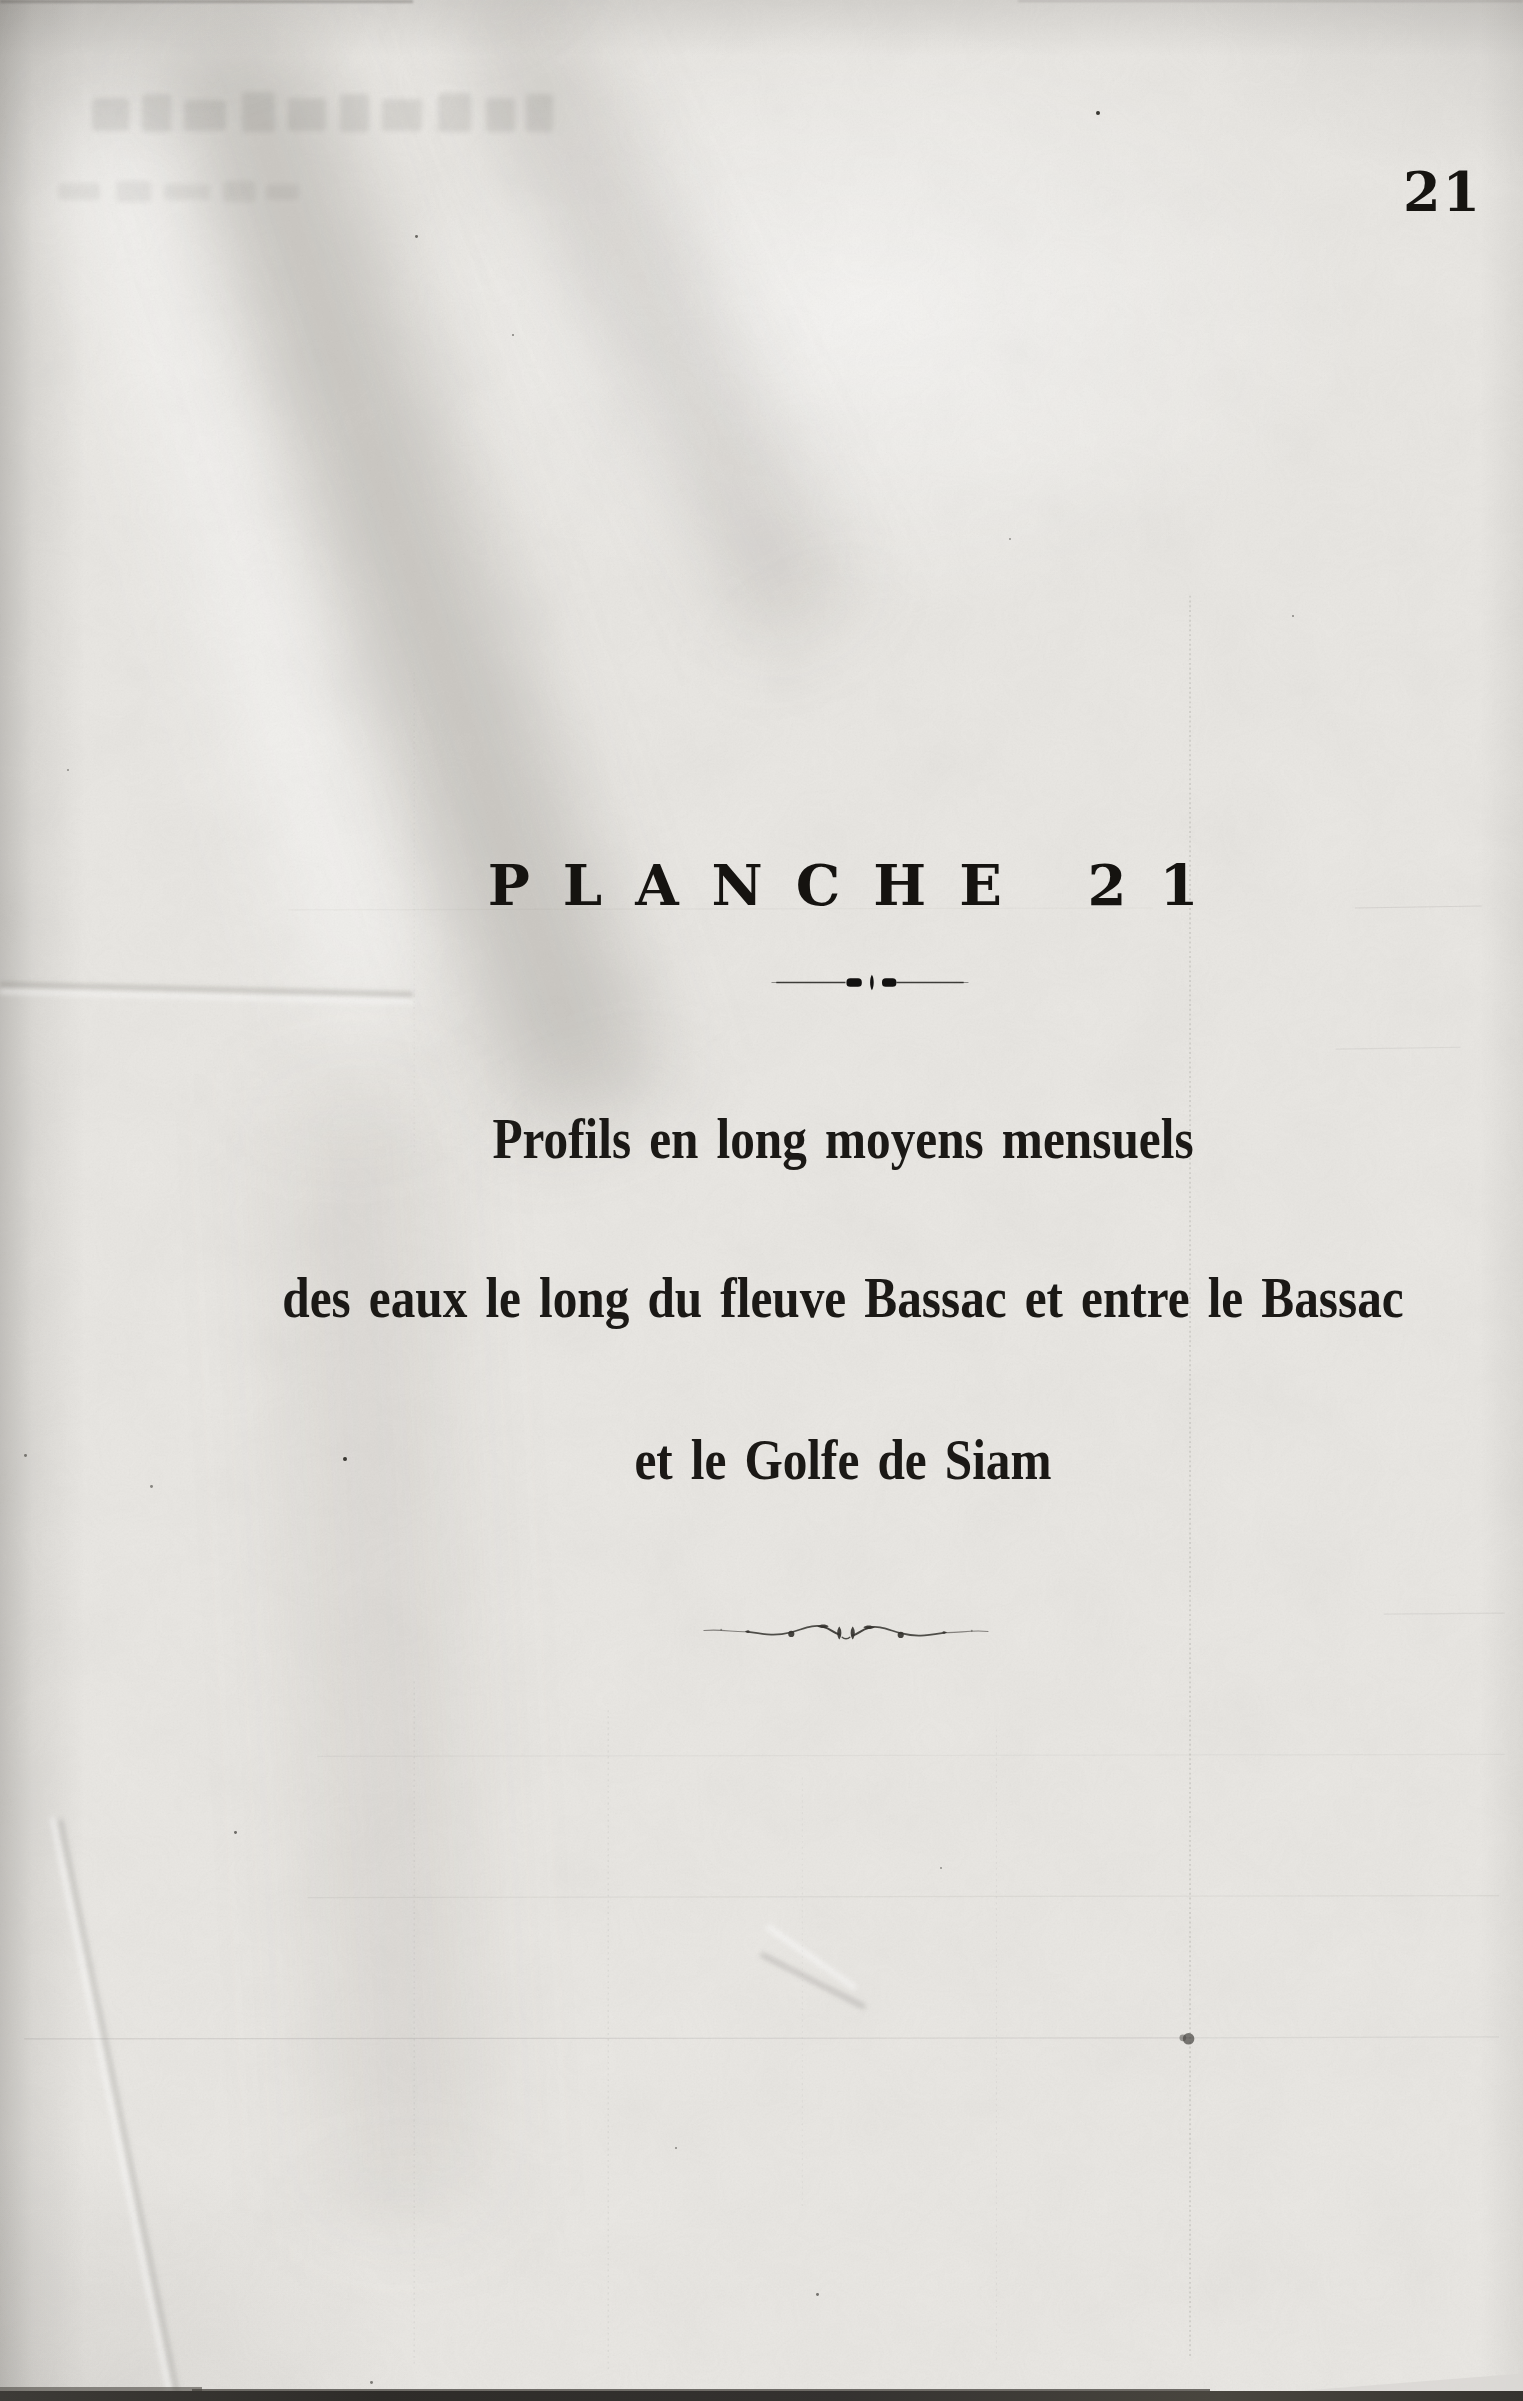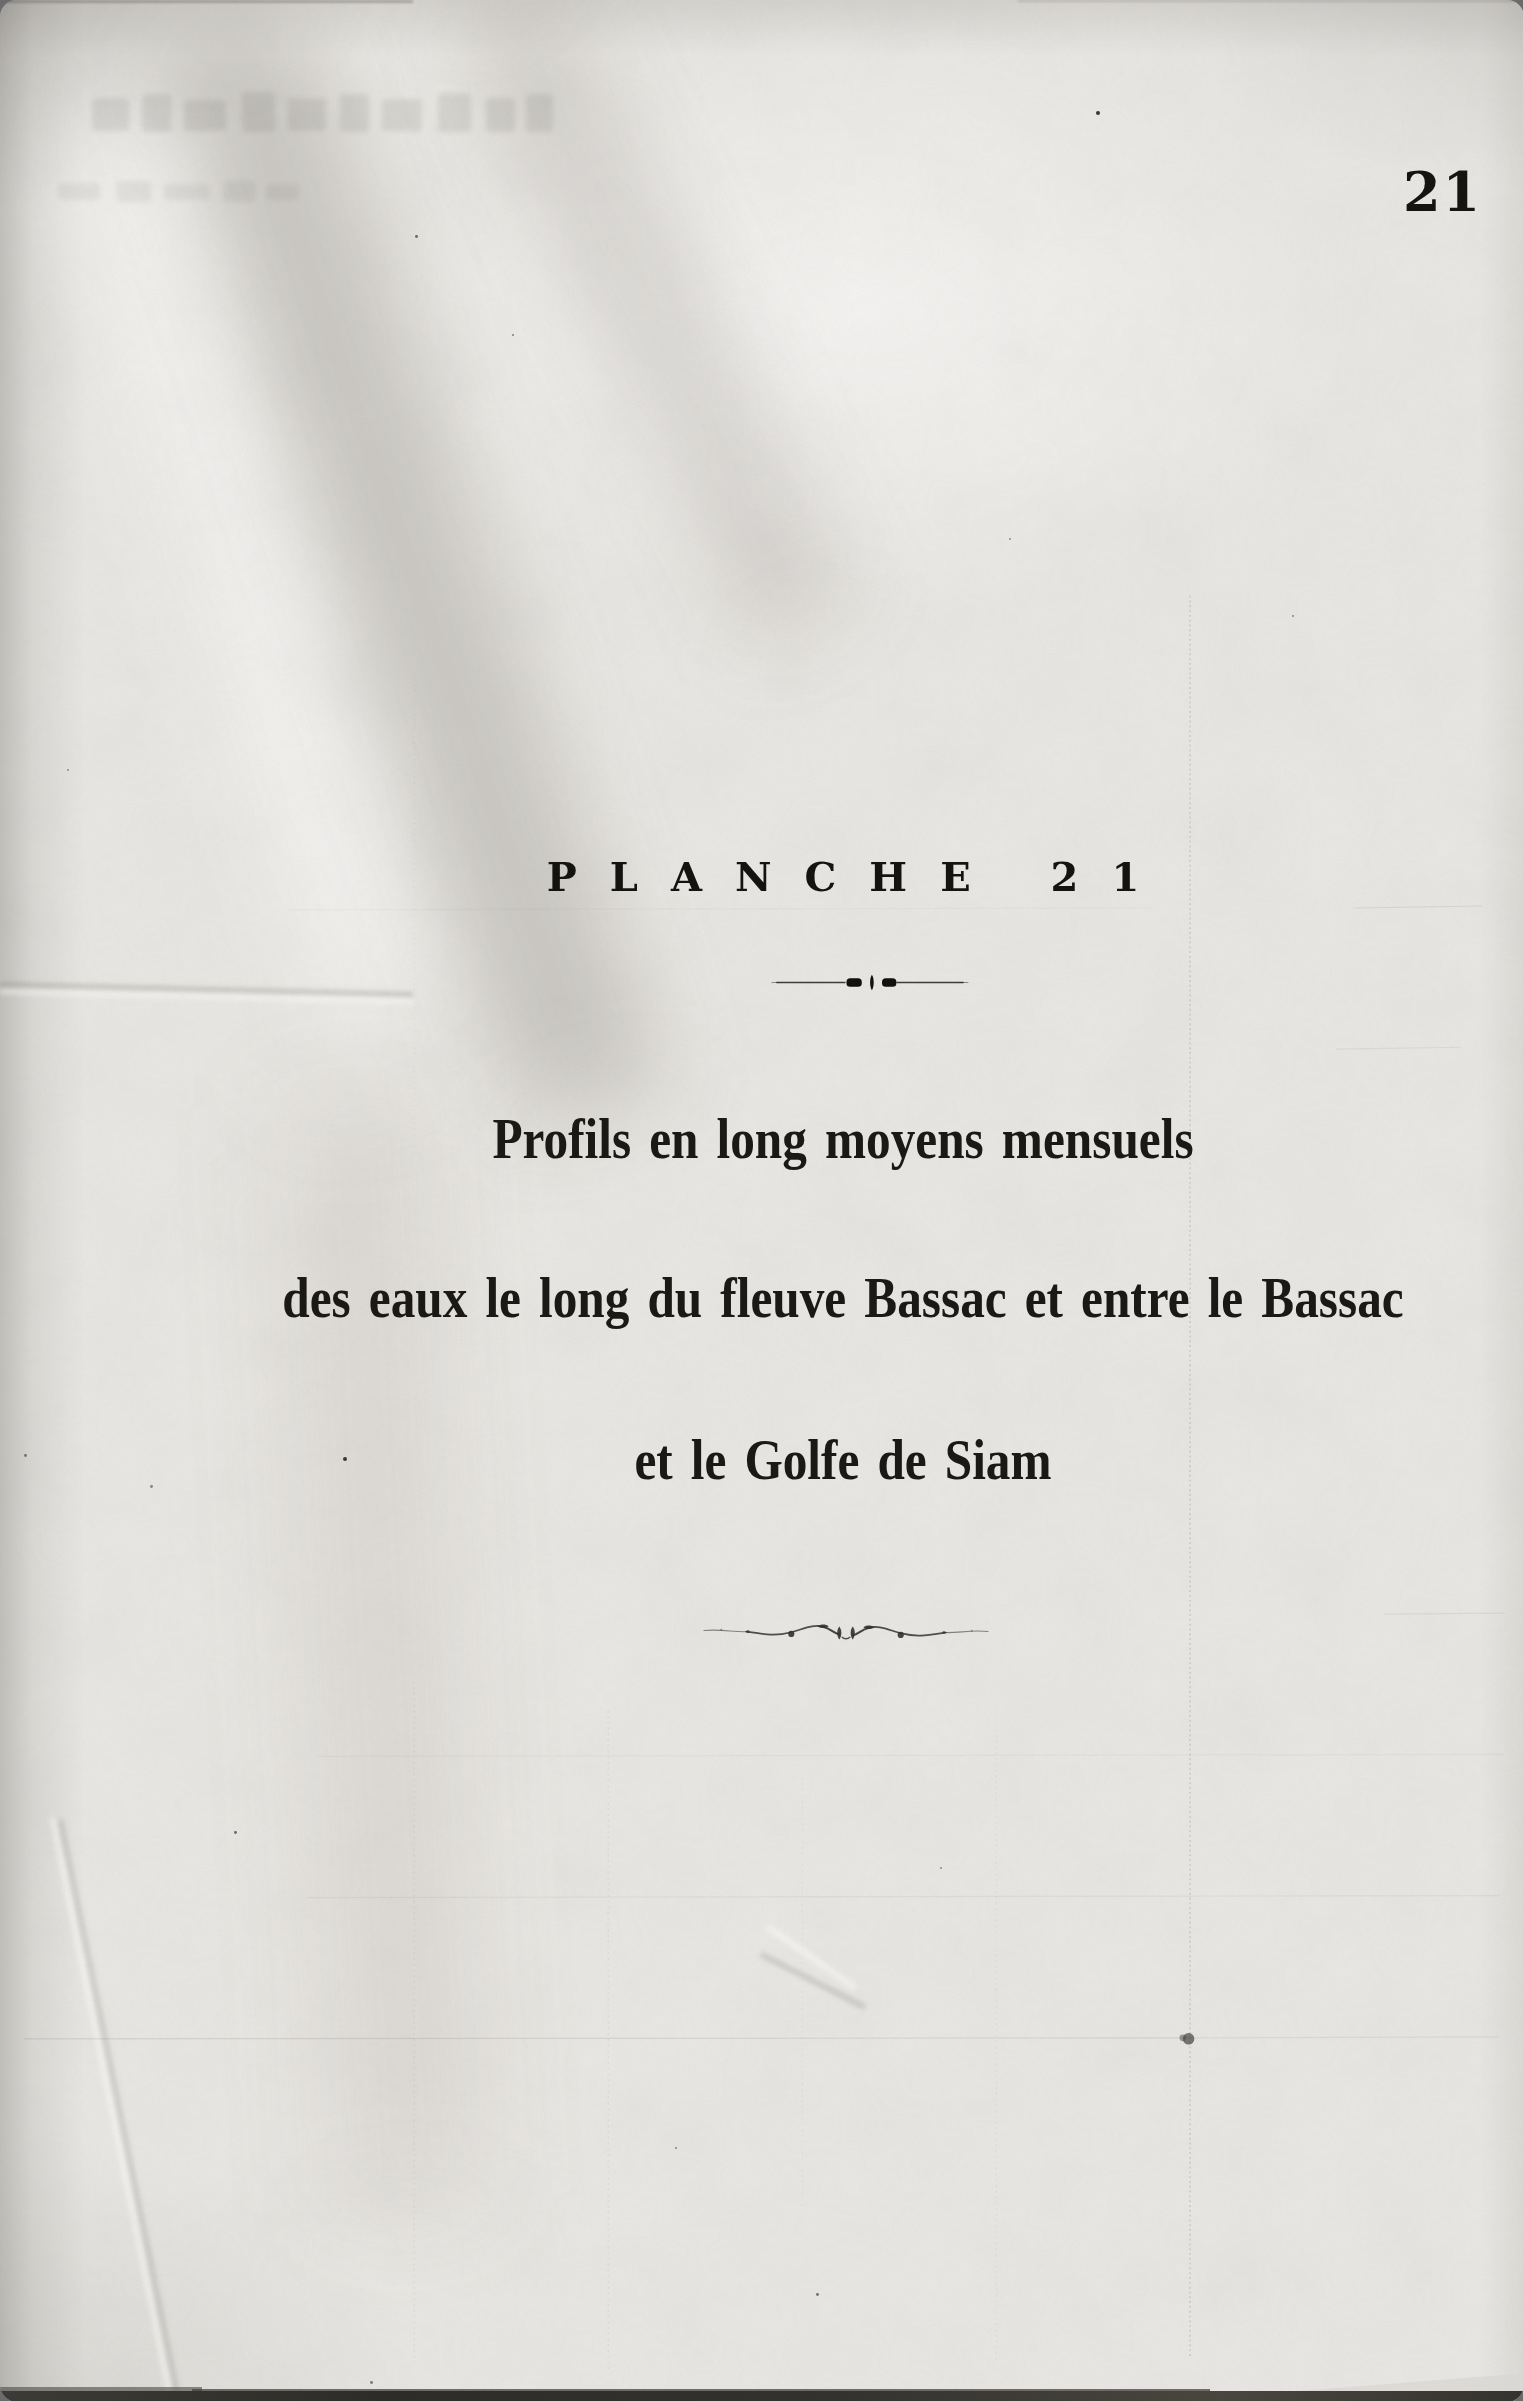--- a/index.html
+++ b/index.html
@@ -3,21 +3,20 @@
 <meta charset="utf-8">
 <style>
   html,body{margin:0;padding:0;background:#6b6b6b;}
   .page{
     position:relative;
     width:1524px;height:2402px;
     overflow:hidden;
     background:#e9e7e3;
     font-family:"Liberation Serif","DejaVu Serif",serif;
     color:#1d1b18;
-    border-radius:17px;
   }
   
   .shade{
     position:absolute;inset:0;pointer-events:none;
     background:
       radial-gradient(ellipse 692px 413px at 865px 317px, rgba(255,255,255,0.50), rgba(255,255,255,0) 72%),
       radial-gradient(ellipse 413px 298px at 0px 0px,   rgba(88,85,80,0.20),  rgba(88,85,80,0) 70%),
       radial-gradient(ellipse 500px 259px at 100% 0%,   rgba(110,107,102,0.14), rgba(110,107,102,0) 72%),
       radial-gradient(ellipse 596px 384px at 0% 100%,   rgba(105,102,97,0.12),  rgba(105,102,97,0) 70%),
       linear-gradient(90deg,  rgba(95,92,87,0.28) 0px,  rgba(95,92,87,0.10) 33px, rgba(95,92,87,0) 85px),
@@ -57,21 +56,21 @@
   
   .pagenum{
     position:absolute;top:165px;right:42px;
     font-family:"DejaVu Serif","Liberation Serif",serif;
     font-weight:700;font-size:54px;line-height:1;letter-spacing:1.9px;color:#161411;
   }
   .content{position:absolute;left:163px;top:0;width:1360px;text-align:center;}
   .plate-heading{
     position:absolute;left:0;width:100%;top:857px;margin:0;
     font-family:"DejaVu Serif","Liberation Serif",serif;
-    font-weight:700;font-size:40px;line-height:1;letter-spacing:33px;text-indent:33px;
+    font-weight:700;font-size:56px;line-height:1;letter-spacing:33px;text-indent:33px;
     color:#151310;white-space:nowrap;
   }
   .divider{position:absolute;left:596px;top:970px;}
   .tline{
     position:absolute;left:0;width:100%;margin:0;
     font-family:"Liberation Serif","DejaVu Serif",serif;
     font-weight:700;font-size:58px;line-height:1.1;color:#1b1916;
     transform:scaleX(0.85);transform-origin:50% 50%;
     white-space:nowrap;word-spacing:6.7px;
   }

